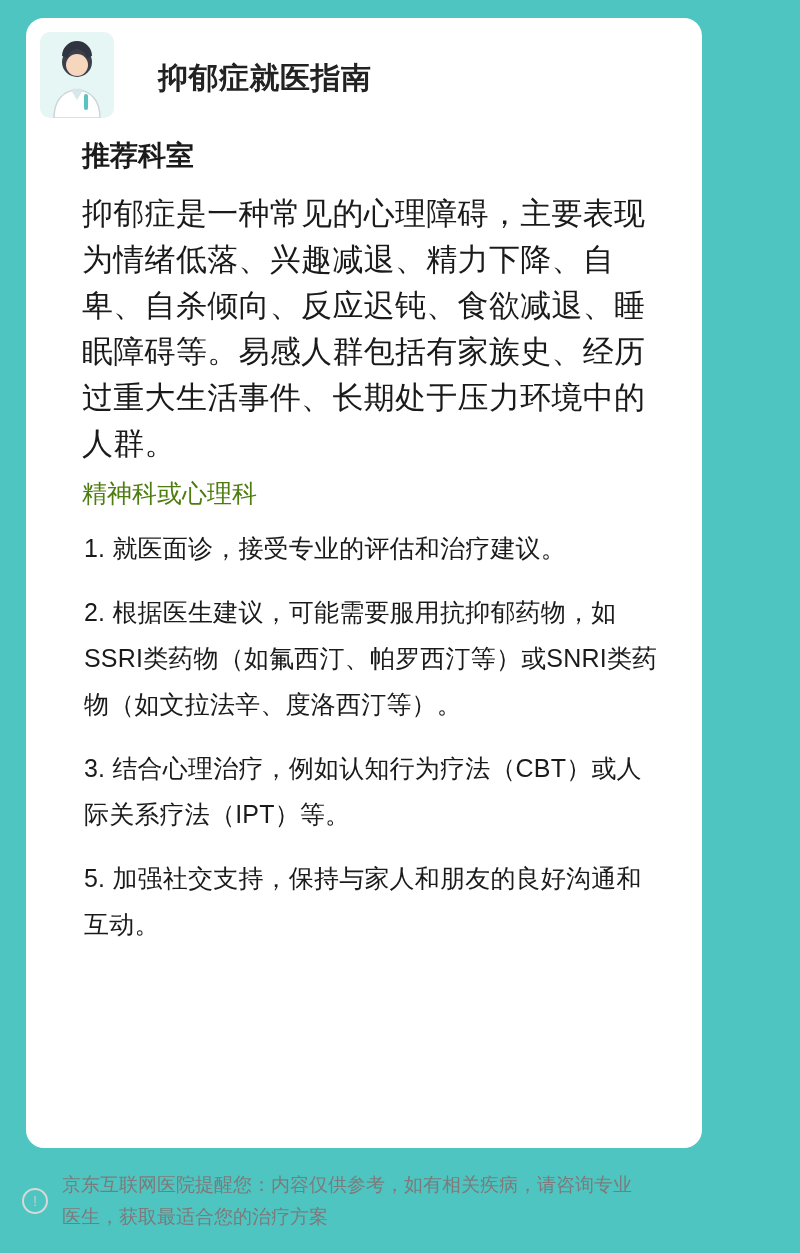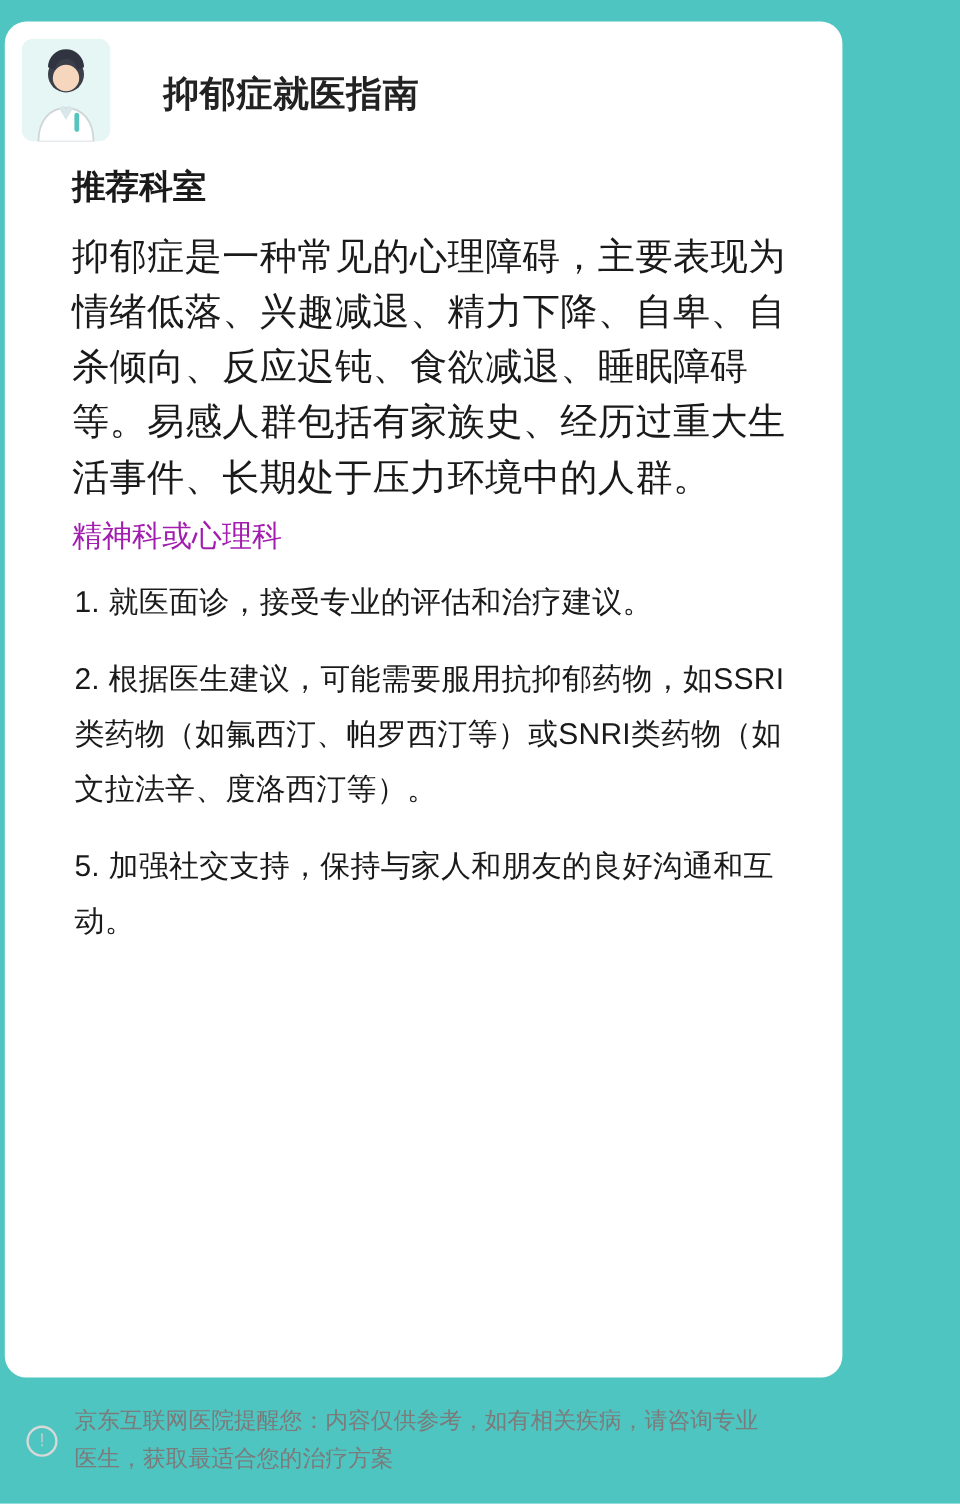--- a/index.html
+++ b/index.html
@@ -11,21 +11,21 @@
     height: 1253px;
     background: #4ec5c1;
     font-family: "Liberation Sans", sans-serif;
     overflow: hidden;
   }
   .page {
     position: relative;
     width: 720px;
     height: 1253px;
     box-sizing: border-box;
-    padding: 18px 18px 0 4px;
+    padding: 18px 18px 0 26px;
   }
   .card {
     position: relative;
     background: #ffffff;
     border-radius: 18px;
     padding: 30px 36px 40px 36px;
     box-sizing: border-box;
     min-height: 1130px;
   }
   .doc-icon {
@@ -51,21 +51,21 @@
   .para {
     font-size: 31px;
     line-height: 46px;
     color: #1a1a1a;
     margin: 0 0 4px 20px;
     letter-spacing: 0.3px;
   }
   .plain {
     font-size: 25px;
     line-height: 44px;
-    color: #a21caf;
+    color: #4d7c0f;
     margin: 0 0 10px 20px;
   }
   .list {
     margin: 2px;
     padding: 0;
     list-style: none;
   }
   .list li {
     font-size: 25px;
     line-height: 46px;
@@ -130,20 +130,21 @@
     <div class="title">抑郁症就医指南</div>
 
     <div class="section-head">推荐科室</div>
     <p class="para">抑郁症是一种常见的心理障碍，主要表现为情绪低落、兴趣减退、精力下降、自卑、自杀倾向、反应迟钝、食欲减退、睡眠障碍等。易感人群包括有家族史、经历过重大生活事件、长期处于压力环境中的人群。</p>
 
     <p class="plain">精神科或心理科</p>
 
     <ul class="list">
       <li>1. 就医面诊，接受专业的评估和治疗建议。</li>
       <li>2. 根据医生建议，可能需要服用抗抑郁药物，如SSRI类药物（如氟西汀、帕罗西汀等）或SNRI类药物（如文拉法辛、度洛西汀等）。</li>
+      <li>3. 结合心理治疗，例如认知行为疗法（CBT）或人际关系疗法（IPT）等。</li>
       <li>5. 加强社交支持，保持与家人和朋友的良好沟通和互动。</li>
     </ul>
 
   </div>
 
   <div class="footer">
     <div class="info-icon">!</div>
     <div class="footer-text">京东互联网医院提醒您：内容仅供参考，如有相关疾病，请咨询专业医生，获取最适合您的治疗方案</div>
     <div class="thumb">
       <svg viewBox="0 0 36 36" width="36" height="36" xmlns="http://www.w3.org/2000/svg">

